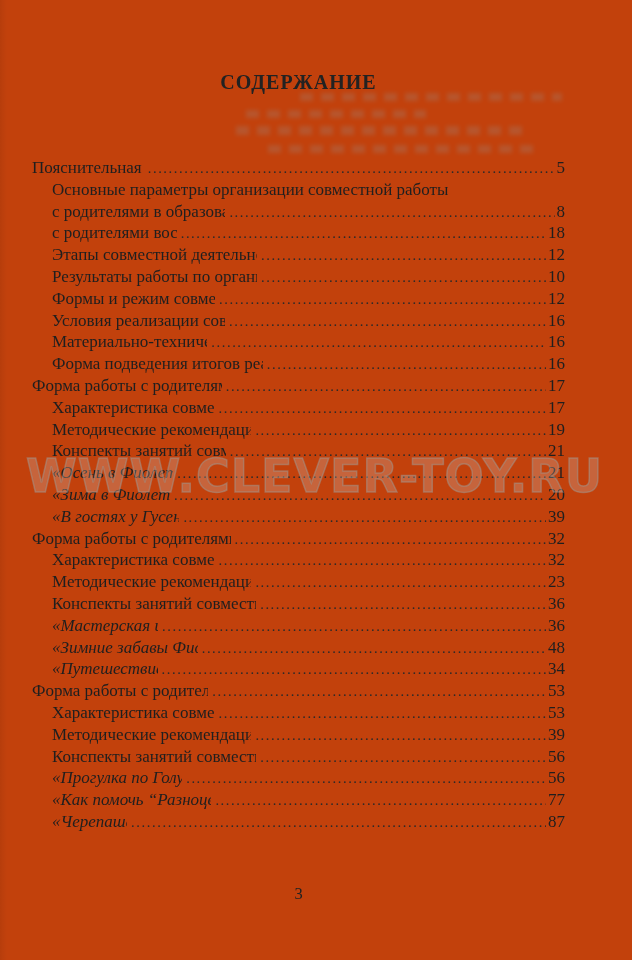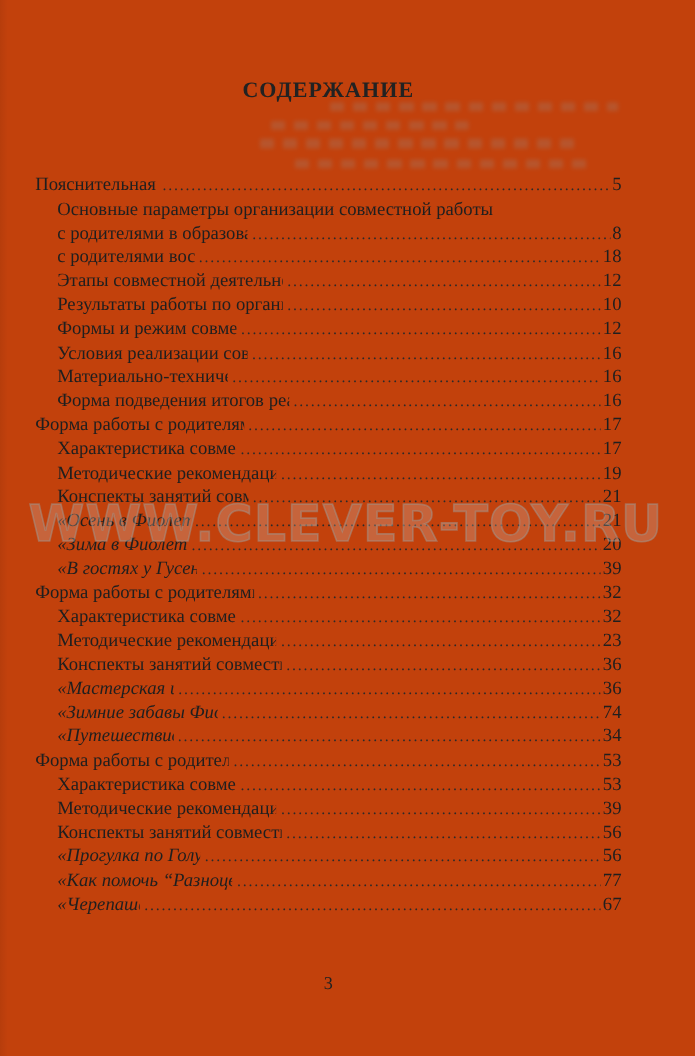--- a/index.html
+++ b/index.html
@@ -183,21 +183,21 @@
         <span class="pagenum">36</span>
       </div>
       <div class="toc-row indent italic">
         <span class="label">«Мастерская игрушек»</span>
         <span class="leader"></span>
         <span class="pagenum">36</span>
       </div>
       <div class="toc-row indent italic">
         <span class="label">«Зимние забавы Фиолетового леса»</span>
         <span class="leader"></span>
-        <span class="pagenum">74</span>
+        <span class="pagenum">48</span>
       </div>
       <div class="toc-row indent italic">
         <span class="label">«Путешествие в цирк»</span>
         <span class="leader"></span>
         <span class="pagenum">34</span>
       </div>
       <div class="toc-row">
         <span class="label">Форма работы с родителями «Мастер-класс»</span>
         <span class="leader"></span>
         <span class="pagenum">53</span>
@@ -223,20 +223,20 @@
         <span class="pagenum">56</span>
       </div>
       <div class="toc-row indent italic">
         <span class="label">«Как помочь “Разноцветным гномам”?»</span>
         <span class="leader"></span>
         <span class="pagenum">77</span>
       </div>
       <div class="toc-row indent italic">
         <span class="label">«Черепашата»</span>
         <span class="leader"></span>
-        <span class="pagenum">67</span>
+        <span class="pagenum">87</span>
       </div>
     </div>
 
   <div class="watermark">WWW.CLEVER-TOY.RU</div>
 
   <div class="folio">3</div>
 </div>
 
 </body></html>

